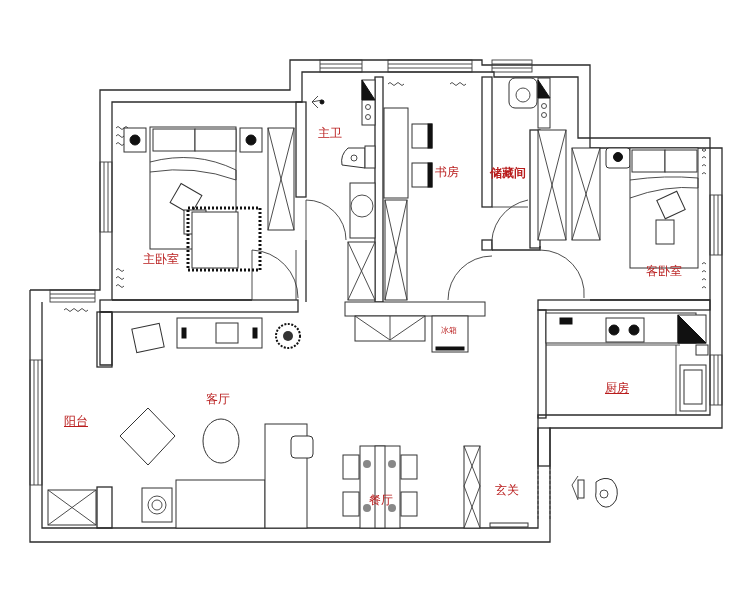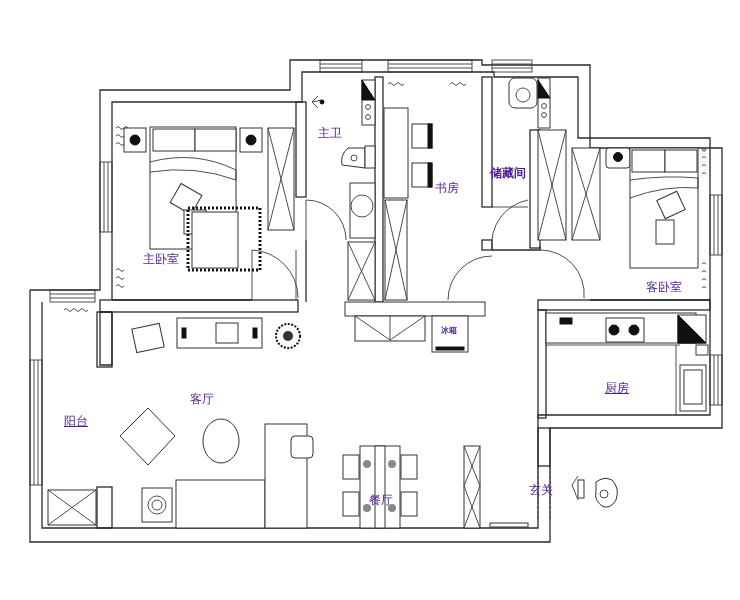--- a/index.html
+++ b/index.html
@@ -2,22 +2,22 @@
 <html><head>
   <meta charset="utf-8">
   <style>
     html, body { margin: 0; padding: 0; background: #ffffff; }
     body { width: 740px; height: 600px; overflow: hidden; position: relative; font-family: "DejaVu Sans", sans-serif; }
     #plan { position: absolute; left: 0; top: 0; width: 740px; height: 600px; }
     .wall { fill: none; stroke: #2b2b2b; stroke-width: 1.3; }
     .thin { fill: none; stroke: #3a3a3a; stroke-width: 0.9; }
     .furn { fill: #ffffff; stroke: #333333; stroke-width: 1; }
     .dark { fill: #111111; stroke: #111111; }
-    .label { position: absolute; font-size: 12px; color: #4c1d95; white-space: nowrap; font-family: "DejaVu Sans", sans-serif; }
-    .label.small { font-size: 8px; font-weight: bold; }
+    .label { position: absolute; font-size: 12px; color: #b91c1c; white-space: nowrap; font-family: "DejaVu Sans", sans-serif; }
+    .label.small { font-size: 8px; }
   </style>
 </head>
 <body>
 
 <svg id="plan" viewBox="0 0 740 600" xmlns="http://www.w3.org/2000/svg">
 
   <g>
 
     <polyline class="wall" points="30,290 30,542 550,542 550,428 722,428 722,148 590,148 590,65 482,65 482,60 290,60 290,90 100,90 100,290 30,290"></polyline>
 
@@ -276,21 +276,21 @@
   <g>
     <path class="thin" d="M578,476 L572,485 L578,500"></path>
     <rect class="furn" x="578" y="480" width="6" height="18"></rect>
     <path class="furn" d="M596,482 Q604,476 612,480 Q620,488 616,500 Q610,510 602,506 Q594,500 596,492 Z"></path>
     <circle cx="604" cy="494" r="4" class="thin"></circle>
   </g>
 </svg>
 
 <span class="label" style="left:143px;top:251px;">主卧室</span>
 <span class="label" style="left:318px;top:125px;">主卫</span>
-<span class="label" style="left:435px;top:180px;text-align:center;">书房</span>
+<span class="label" style="left:435px;top:164px;text-align:center;">书房</span>
 <span class="label" style="left:490px;top:165px;font-weight:bold;">储藏间</span>
-<span class="label" style="left:646px;top:279px;">客卧室</span>
-<span class="label" style="left:190px;top:391px;">客厅</span>
+<span class="label" style="left:646px;top:263px;">客卧室</span>
+<span class="label" style="left:206px;top:391px;">客厅</span>
 <span class="label" style="left:64px;top:413px;text-decoration:underline;">阳台</span>
 <span class="label" style="left:369px;top:492px;">餐厅</span>
 <span class="label" style="left:605px;top:380px;text-decoration:underline;">厨房</span>
-<span class="label" style="left:495px;top:482px;margin-left:34px;">玄关</span>
+<span class="label" style="left:495px;top:482px;">玄关</span>
 <span class="label small" style="left:441px;top:325px;">冰箱</span>
 
 </body></html>

